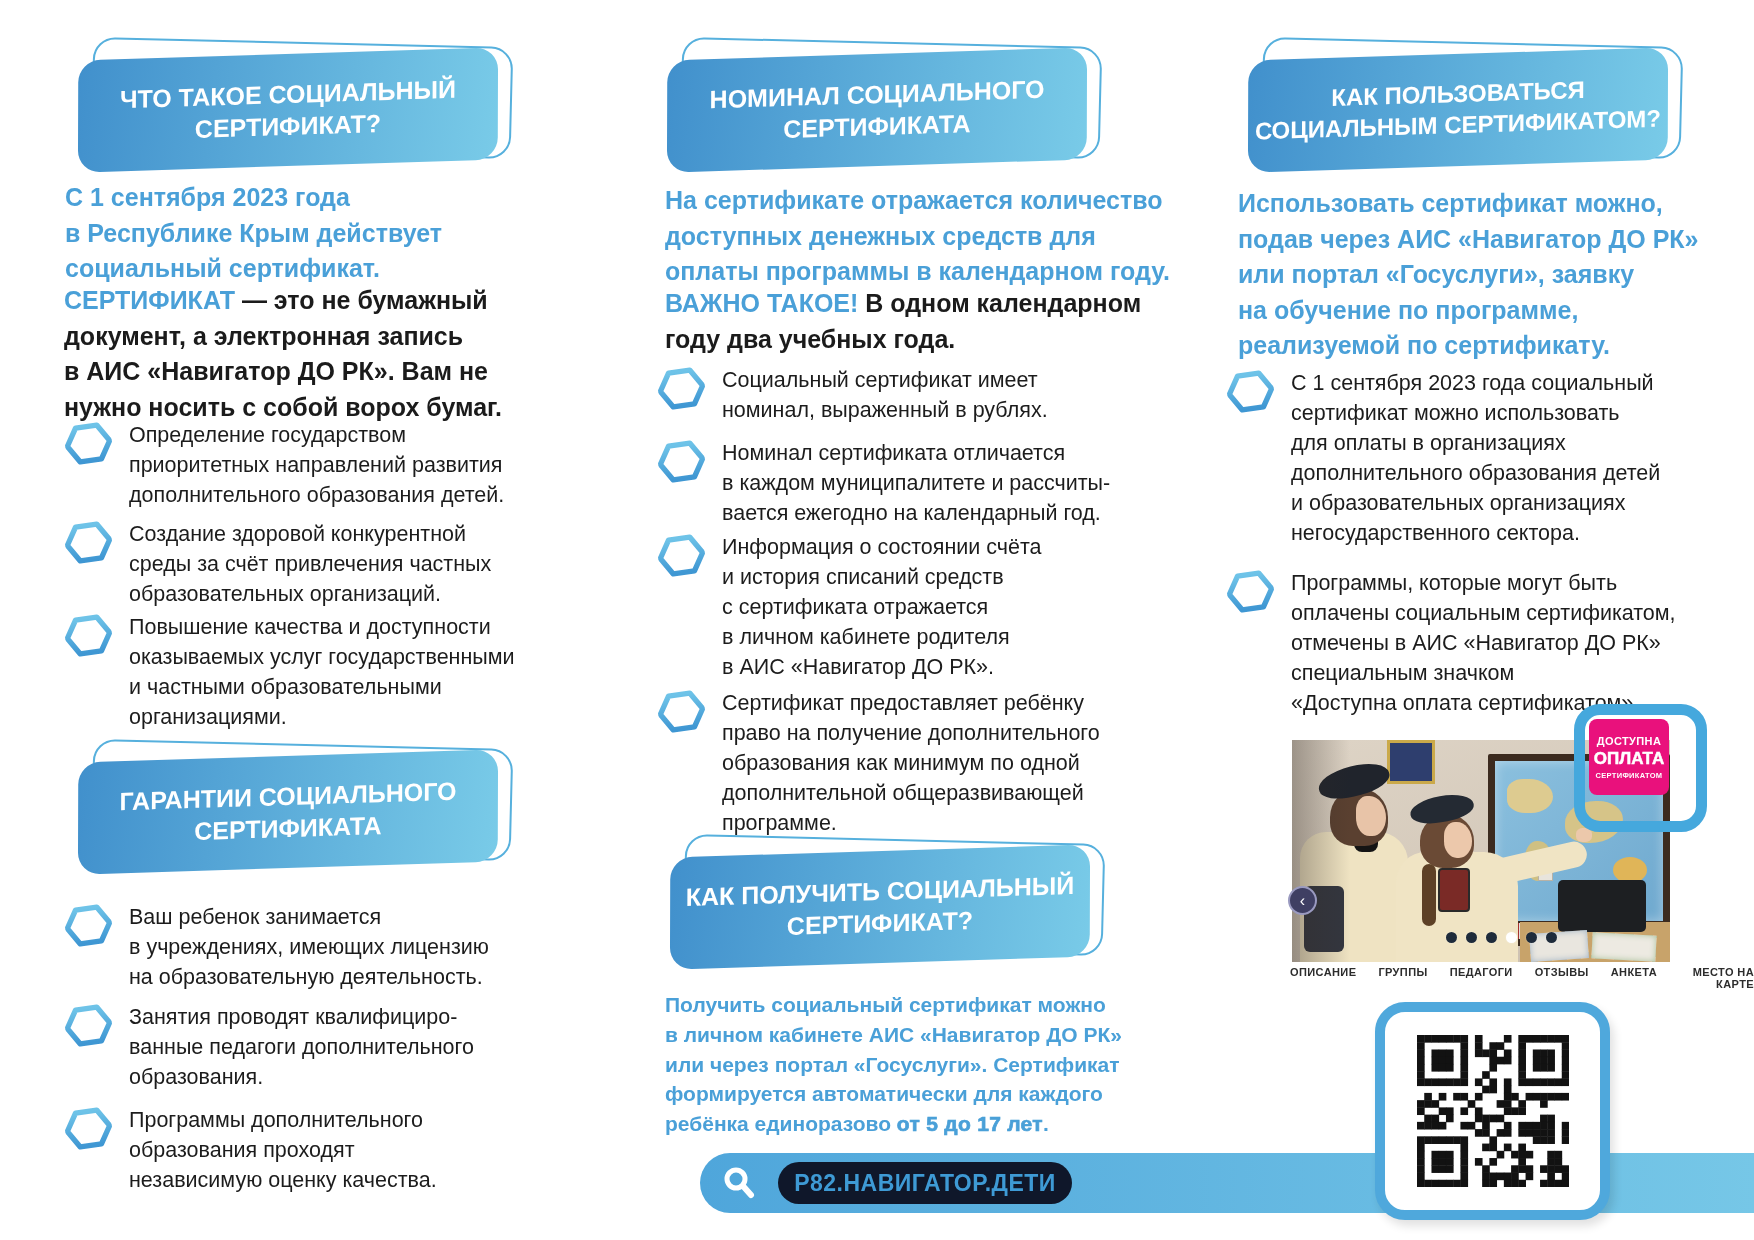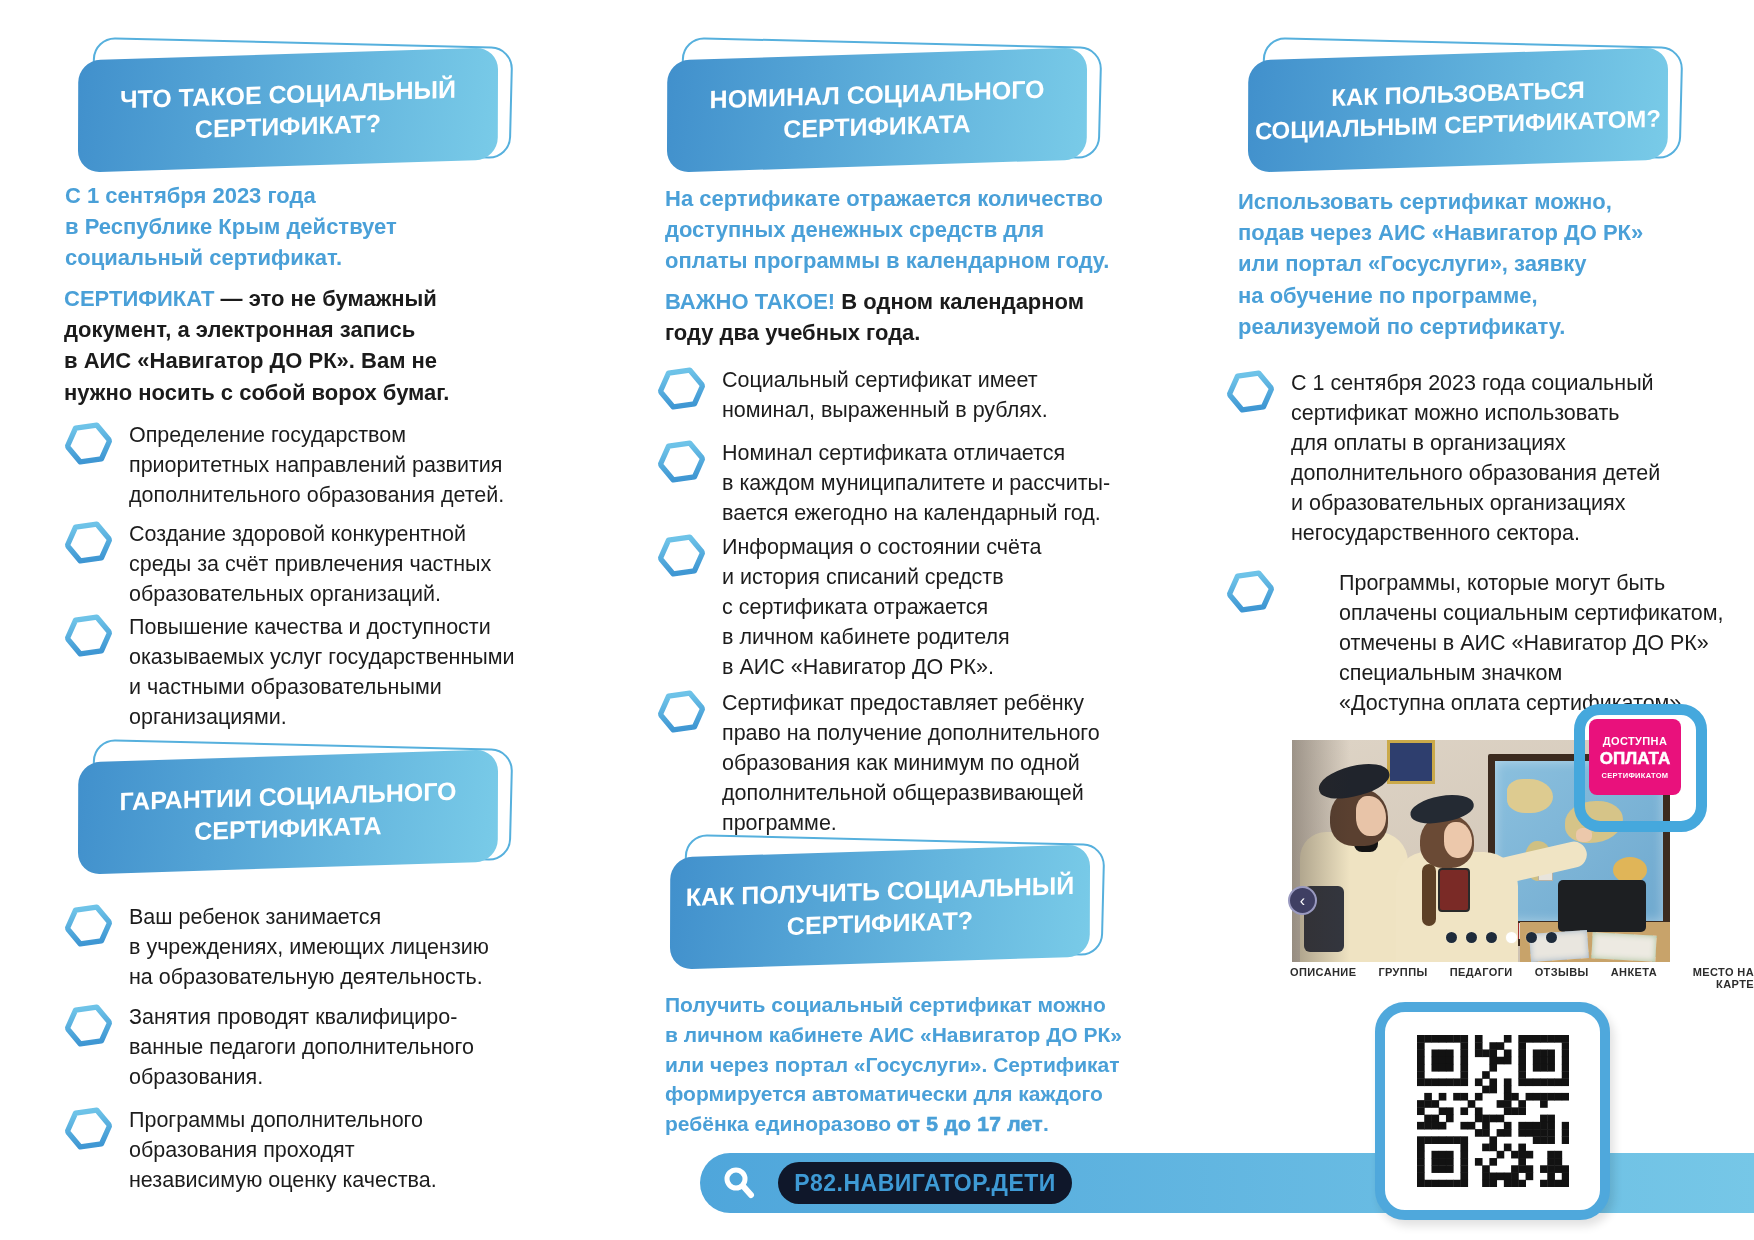--- a/index.html
+++ b/index.html
@@ -8,42 +8,42 @@
   
   .header-box{position:absolute;width:420px;height:112px;z-index:2;}
   .header-box .outline{position:absolute;inset:0;border:2.5px solid #56b0dd;border-radius:22px;
        background:#fff;transform:translate(14px,-12px) rotate(1.4deg);}
   .header-box .fill{position:absolute;inset:0;border-radius:22px;
        background:linear-gradient(97deg,#4190cc 0%,#79cbe8 100%);
        transform:rotate(-1.8deg) skewX(-2deg);
        display:flex;align-items:center;justify-content:center;text-align:center;
        color:#ffffff;font-weight:700;font-size:25px;line-height:1.28;white-space:pre-line;}
   
-  .blue-p{position:absolute;color:#4aa0d8;font-weight:700;font-size:22px;line-height:1.42;white-space:pre-line;z-index:1;}
+  .blue-p{position:absolute;color:#4aa0d8;font-weight:700;font-size:25px;line-height:1.42;white-space:pre-line;z-index:1;}
   .dark-part{color:#1b1b1b;}
   .blue-part{color:#4aa0d8;}
   .heavy{font-weight:800;-webkit-text-stroke:0.7px currentColor;letter-spacing:0.3px;}
   
   .bullet{position:absolute;display:flex;align-items:flex-start;z-index:1;}
   .bullet svg{width:47px;height:41px;flex:0 0 auto;margin-top:3px;transform:rotate(-8deg);}
   .btext{margin-left:17px;font-size:21.5px;line-height:1.4;color:#1c1c1c;white-space:pre-line;}
   
   .photo{position:absolute;left:1292px;top:740px;width:378px;height:222px;overflow:hidden;
          background:linear-gradient(160deg,#ded4c6 0%,#d4c9ba 60%,#c9bdae 100%);z-index:1;}
   .photo .ph{position:absolute;}
   .prev-btn{position:absolute;left:1288px;top:886px;width:25px;height:25px;border-radius:50%;
          background:#3f3f63;border:2px solid #9a9ac0;color:#fff;display:flex;align-items:center;
          justify-content:center;font-size:16px;line-height:1;z-index:4;}
   .dots{position:absolute;left:1446px;top:932px;display:flex;gap:9px;z-index:4;}
   .dot{width:11px;height:11px;border-radius:50%;background:#1e2b3b;box-shadow:0 0 2px rgba(255,255,255,.4);}
   .dot.active{background:#ffffff;}
   
   .badge-ring{position:absolute;left:1574px;top:704px;width:111px;height:106px;border:11px solid #45a8dd;
          border-radius:26px;z-index:3;}
-  .badge{position:absolute;left:1589px;top:719px;width:92px;height:76px;background:#e9117c;border-radius:8px;
+  .badge{position:absolute;left:1589px;top:719px;width:80px;height:76px;background:#e9117c;border-radius:8px;
          z-index:4;display:flex;flex-direction:column;align-items:center;justify-content:center;color:#fff;text-align:center;}
   .badge .b1{font-size:11px;font-weight:700;letter-spacing:.4px;}
   .badge .b2{font-size:17px;font-weight:800;-webkit-text-stroke:.5px #fff;margin:2px 0;}
   .badge .b3{font-size:7.5px;font-weight:700;letter-spacing:.3px;}
   
   .tabs{position:absolute;left:1290px;top:966px;display:flex;gap:22px;z-index:2;text-align:right;}
   .tabs span{font-size:11px;font-weight:700;color:#2c2c2c;letter-spacing:.4px;}
   
   .band{position:absolute;left:700px;top:1153px;width:1054px;height:60px;
         background:linear-gradient(90deg,#4fa6db 0%,#76c7e7 100%);
@@ -227,21 +227,21 @@
     <svg viewBox="0 0 44 38">
         <polygon points="2,19 12,3 32,3 42,19 32,35 12,35" fill="none" stroke="url(#hexgrad)" stroke-width="5" stroke-linejoin="round"></polygon>
       </svg>
     <span class="btext">С 1 сентября 2023 года социальный
 сертификат можно использовать
 для оплаты в организациях
 дополнительного образования детей
 и образовательных организациях
 негосударственного сектора.</span>
   </div>
-  <div class="bullet" style="left:1227px;top:568px;gap:48px;">
+  <div class="bullet" style="left:1227px;top:568px;">
     <svg viewBox="0 0 44 38">
         <polygon points="2,19 12,3 32,3 42,19 32,35 12,35" fill="none" stroke="url(#hexgrad)" stroke-width="5" stroke-linejoin="round"></polygon>
       </svg>
     <span class="btext">Программы, которые могут быть
 оплачены социальным сертификатом,
 отмечены в АИС «Навигатор ДО РК»
 специальным значком
 «Доступна оплата сертификатом».</span>
   </div>
 

